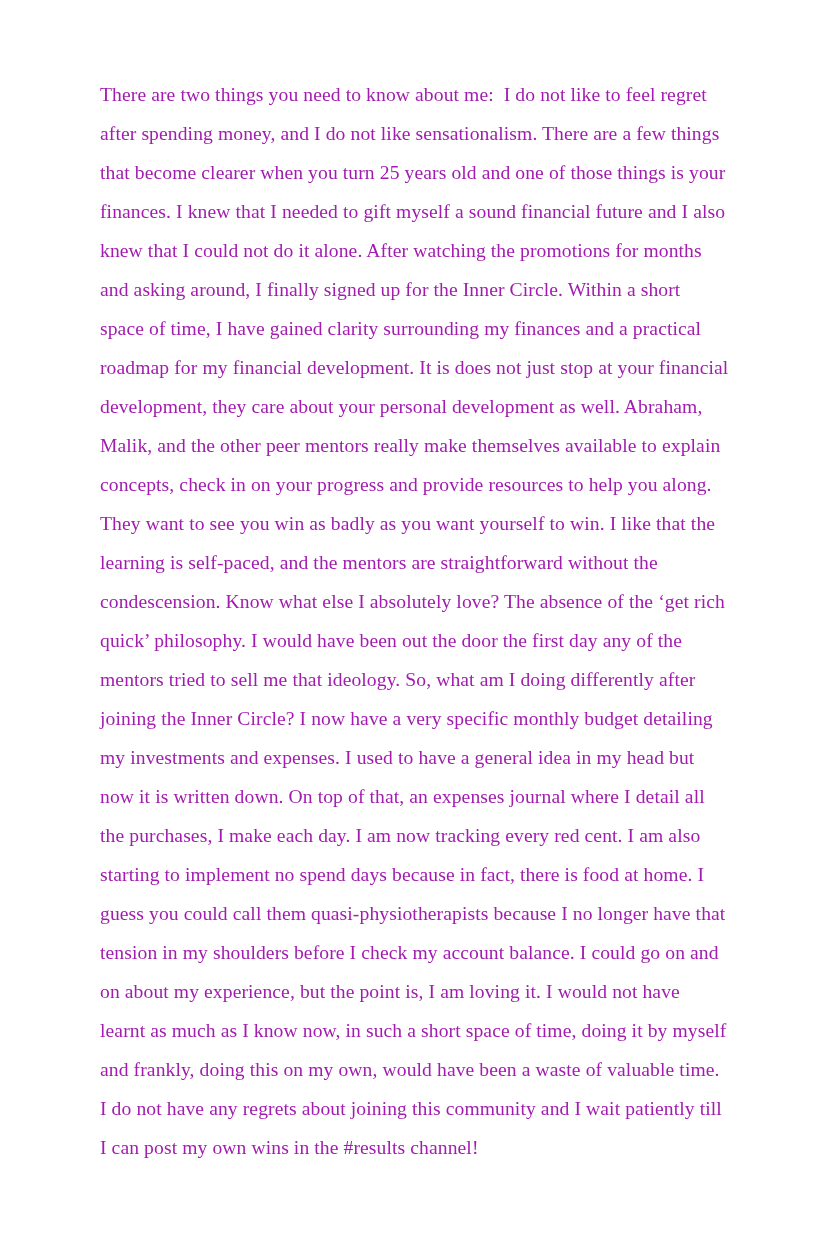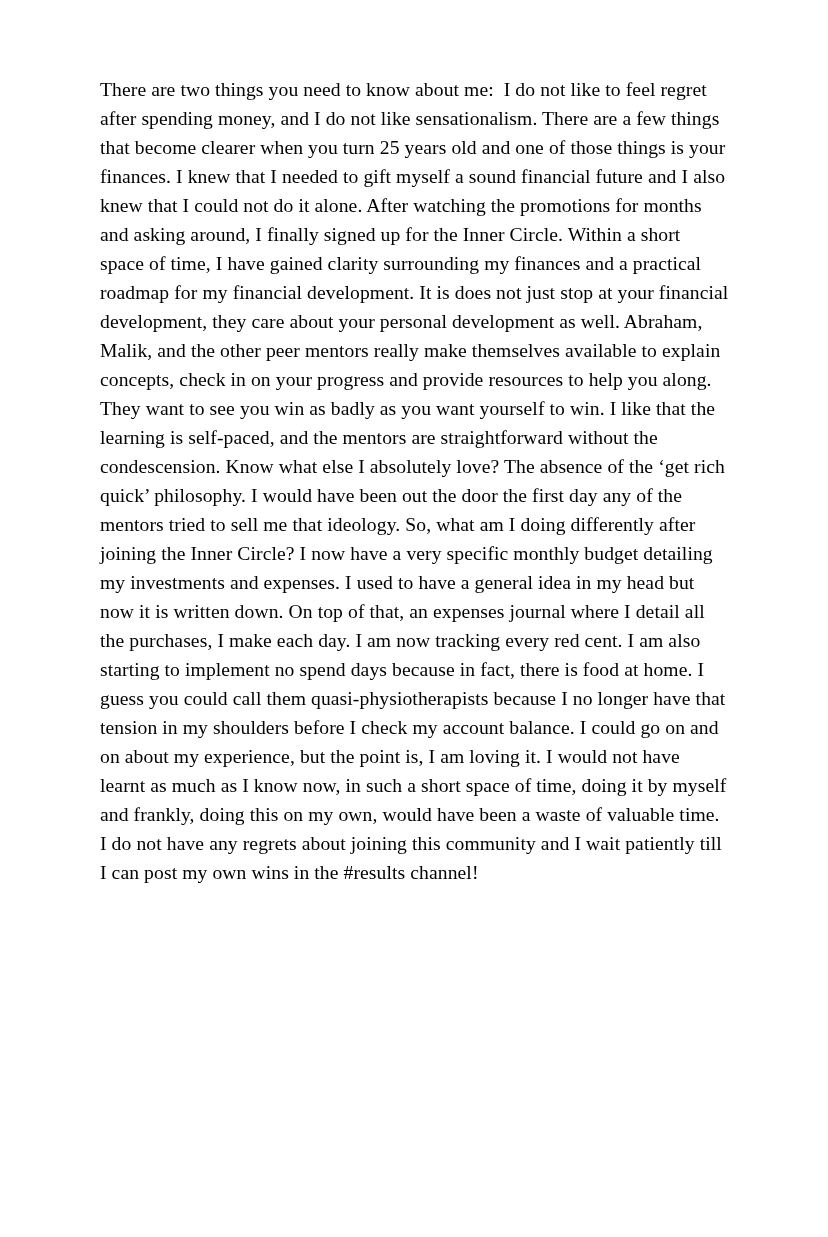--- a/index.html
+++ b/index.html
@@ -17,25 +17,25 @@
   .page {
     width: 828px;
     height: 1237px;
     box-sizing: border-box;
     padding: 75px 99px 0 100px;
     background: #ffffff;
   }
   .body-text {
     margin: 0;
     font-size: 19.6px;
-    line-height: 29px;
+    line-height: 39px;
     letter-spacing: 0.1px;
     white-space: pre-wrap;
     text-align: left;
-    color: #000000;
+    color: #a21caf;
   }
 </style>
 </head>
 <body>
 
 <div class="page">
   <p class="body-text">There are two things you need to know about me:  I do not like to feel regret after spending money, and I do not like sensationalism. There are a few things that become clearer when you turn 25 years old and one of those things is your finances. I knew that I needed to gift myself a sound financial future and I also knew that I could not do it alone. After watching the promotions for months and asking around, I finally signed up for the Inner Circle. Within a short space of time, I have gained clarity surrounding my finances and a practical roadmap for my financial development. It is does not just stop at your financial development, they care about your personal development as well. Abraham, Malik, and the other peer mentors really make themselves available to explain concepts, check in on your progress and provide resources to help you along. They want to see you win as badly as you want yourself to win. I like that the learning is self-paced, and the mentors are straightforward without the condescension. Know what else I absolutely love? The absence of the ‘get rich quick’ philosophy. I would have been out the door the first day any of the mentors tried to sell me that ideology. So, what am I doing differently after joining the Inner Circle? I now have a very specific monthly budget detailing my investments and expenses. I used to have a general idea in my head but now it is written down. On top of that, an expenses journal where I detail all the purchases, I make each day. I am now tracking every red cent. I am also starting to implement no spend days because in fact, there is food at home. I guess you could call them quasi-physiotherapists because I no longer have that tension in my shoulders before I check my account balance. I could go on and on about my experience, but the point is, I am loving it. I would not have learnt as much as I know now, in such a short space of time, doing it by myself and frankly, doing this on my own, would have been a waste of valuable time. I do not have any regrets about joining this community and I wait patiently till I can post my own wins in the #results channel!</p>
 </div>
 
 </body></html>

